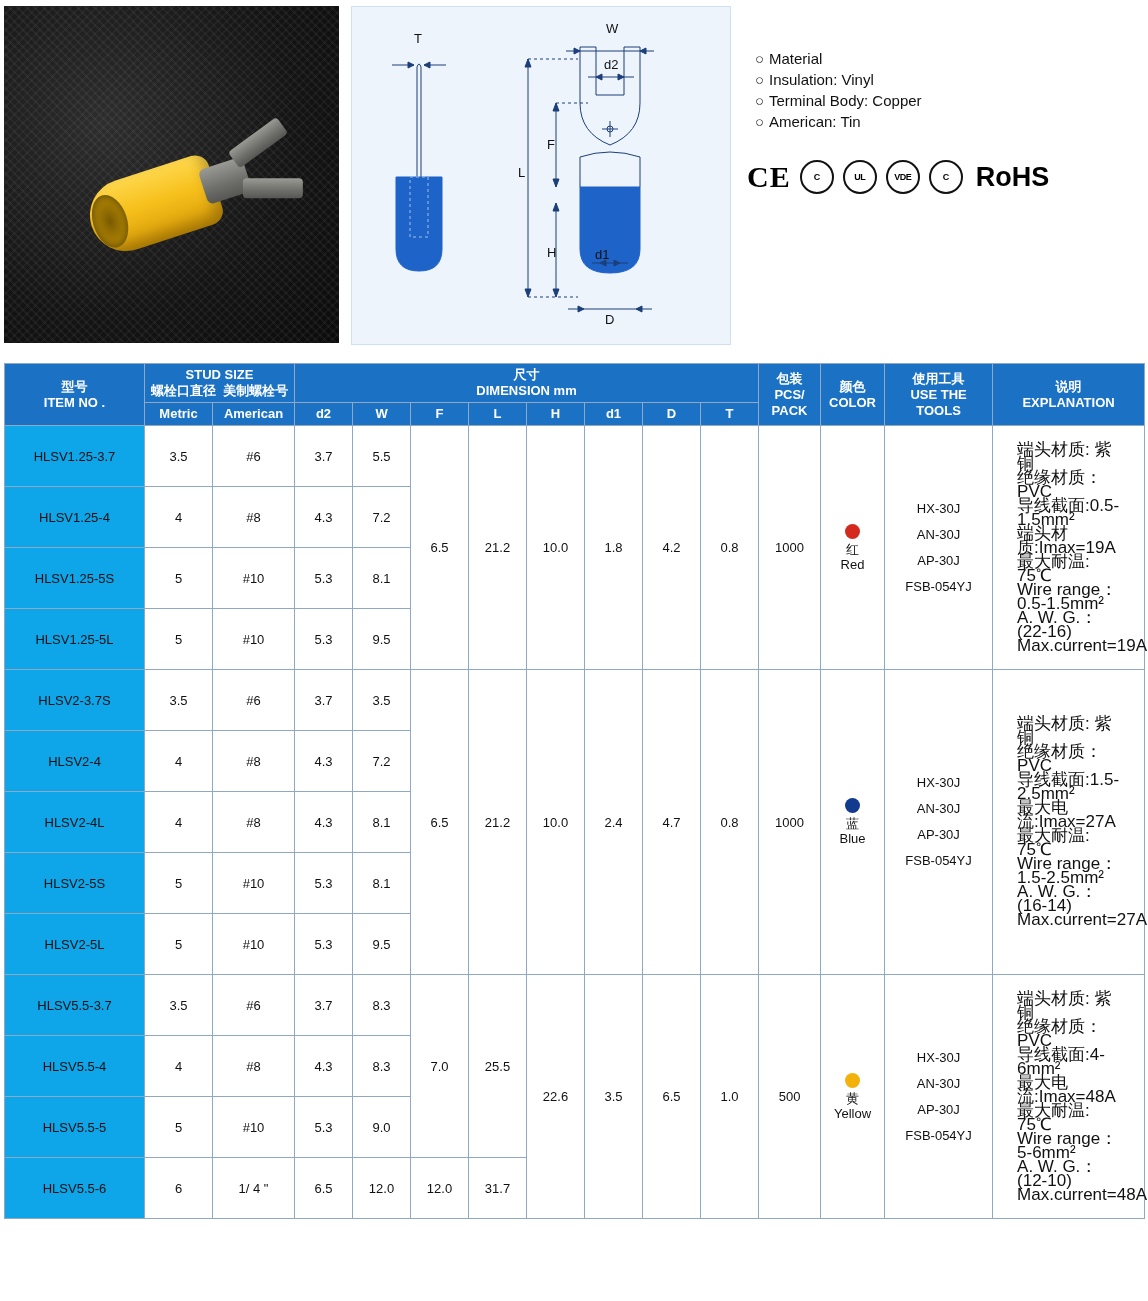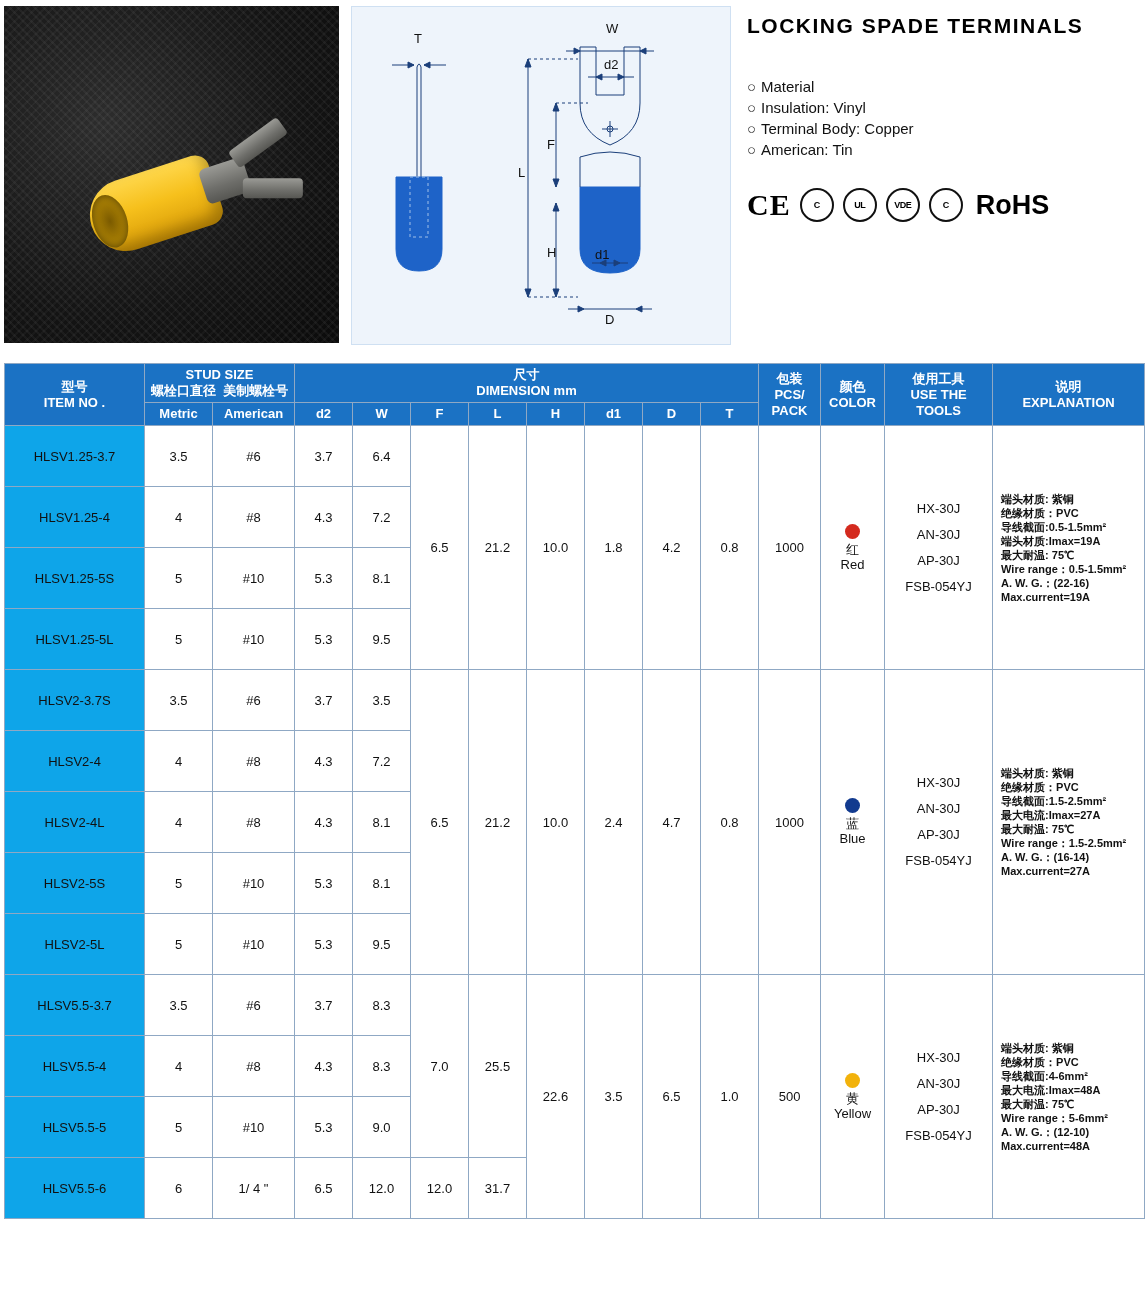--- a/index.html
+++ b/index.html
@@ -55,41 +55,41 @@
     background:#eef4fb;border:1px solid #cfe0f2;position:relative;
   }
   .drawing svg{display:block;}
 
   .specs{margin-left:16px;width:398px;padding-top:4px;}
   .specs h1{
     font-size:21px;letter-spacing:1.5px;font-weight:bold;margin:4px 0 0 0;
     font-family:"Liberation Sans", sans-serif;
   }
   .spec-list{margin-top:38px;}
-  .spec-list div{font-size:15px;line-height:21px;color:#111;}
+  .spec-list div{font-size:15px;line-height:21px;color:#111;margin-left:8px;}
   .spec-list .bullet{display:inline-block;width:14px;color:#333;}
   .certs{display:flex;align-items:center;gap:9px;margin-top:28px;}
   .cert-circle{
     width:30px;height:30px;border-radius:50%;border:2px solid #111;
     display:flex;align-items:center;justify-content:center;
     font-size:9px;font-weight:bold;letter-spacing:-0.5px;
   }
   .ce{font-size:30px;font-weight:bold;font-family:"Liberation Serif", serif;letter-spacing:1px;}
   .rohs{font-size:27px;font-weight:bold;letter-spacing:0px;margin-left:4px;}
 
   
   table{border-collapse:collapse;width:1140px;margin:18px 0 0 4px;table-layout:fixed;}
   th,td{border:1px solid #8fa8c4;text-align:center;vertical-align:middle;}
   thead th{
     background:#1b72c4;color:#fff;font-size:13px;font-weight:bold;line-height:16px;padding:3px 2px;
   }
   tbody td{font-size:13px;height:58px;color:#111;}
   tbody td.item{background:#0ea5e9;font-size:13px;}
   tbody td.expl{
-    text-align:left;font-size:11px;line-height:14px;padding:6px 8px;font-weight:bold;
+    text-align:left;font-size:17px;line-height:14px;padding:6px 24px;
   }
   tbody td.tools{font-size:13px;line-height:26px;}
   .dot{width:15px;height:15px;border-radius:50%;margin:0 auto 3px auto;}
   .color-cell{font-size:13px;line-height:15px;}
 </style>
 </head>
 <body>
 
 <div class="page">
 
@@ -171,21 +171,20 @@
           <text x="195" y="142">F</text>
           <text x="166" y="170">L</text>
           <text x="195" y="250">H</text>
           <text x="243" y="252">d1</text>
           <text x="253" y="317">D</text>
         </g>
       </svg>
     </div>
 
     <div class="specs">
-      <h1>LOCKING  SPADE  TERMINALS</h1>
       <div class="spec-list">
         <div><span class="bullet">○</span><span>Material</span></div>
         <div><span class="bullet">○</span><span>Insulation: Vinyl</span></div>
         <div><span class="bullet">○</span><span>Terminal Body: Copper</span></div>
         <div><span class="bullet">○</span><span>American: Tin</span></div>
       </div>
       <div class="certs">
         <span class="ce">CE</span>
         <span class="cert-circle">C</span>
         <span class="cert-circle">UL</span>
@@ -259,21 +258,21 @@
         <th>D</th>
         <th>T</th>
       </tr>
     </thead>
     <tbody id="table-body">
         <tr>
           <td class="item">HLSV1.25-3.7</td>
           <td>3.5</td>
           <td>#6</td>
           <td>3.7</td>
-          <td>6.4</td>
+          <td>5.5</td>
           <td rowspan="4">6.5</td>
           <td rowspan="4">21.2</td>
           <td rowspan="4">10.0</td>
           <td rowspan="4">1.8</td>
           <td rowspan="4">4.2</td>
           <td rowspan="4">0.8</td>
           <td rowspan="4">1000</td>
           <td rowspan="4" class="color-cell">
             <div class="dot" style="background: rgb(212, 42, 30);"></div>
             <div>红</div>

